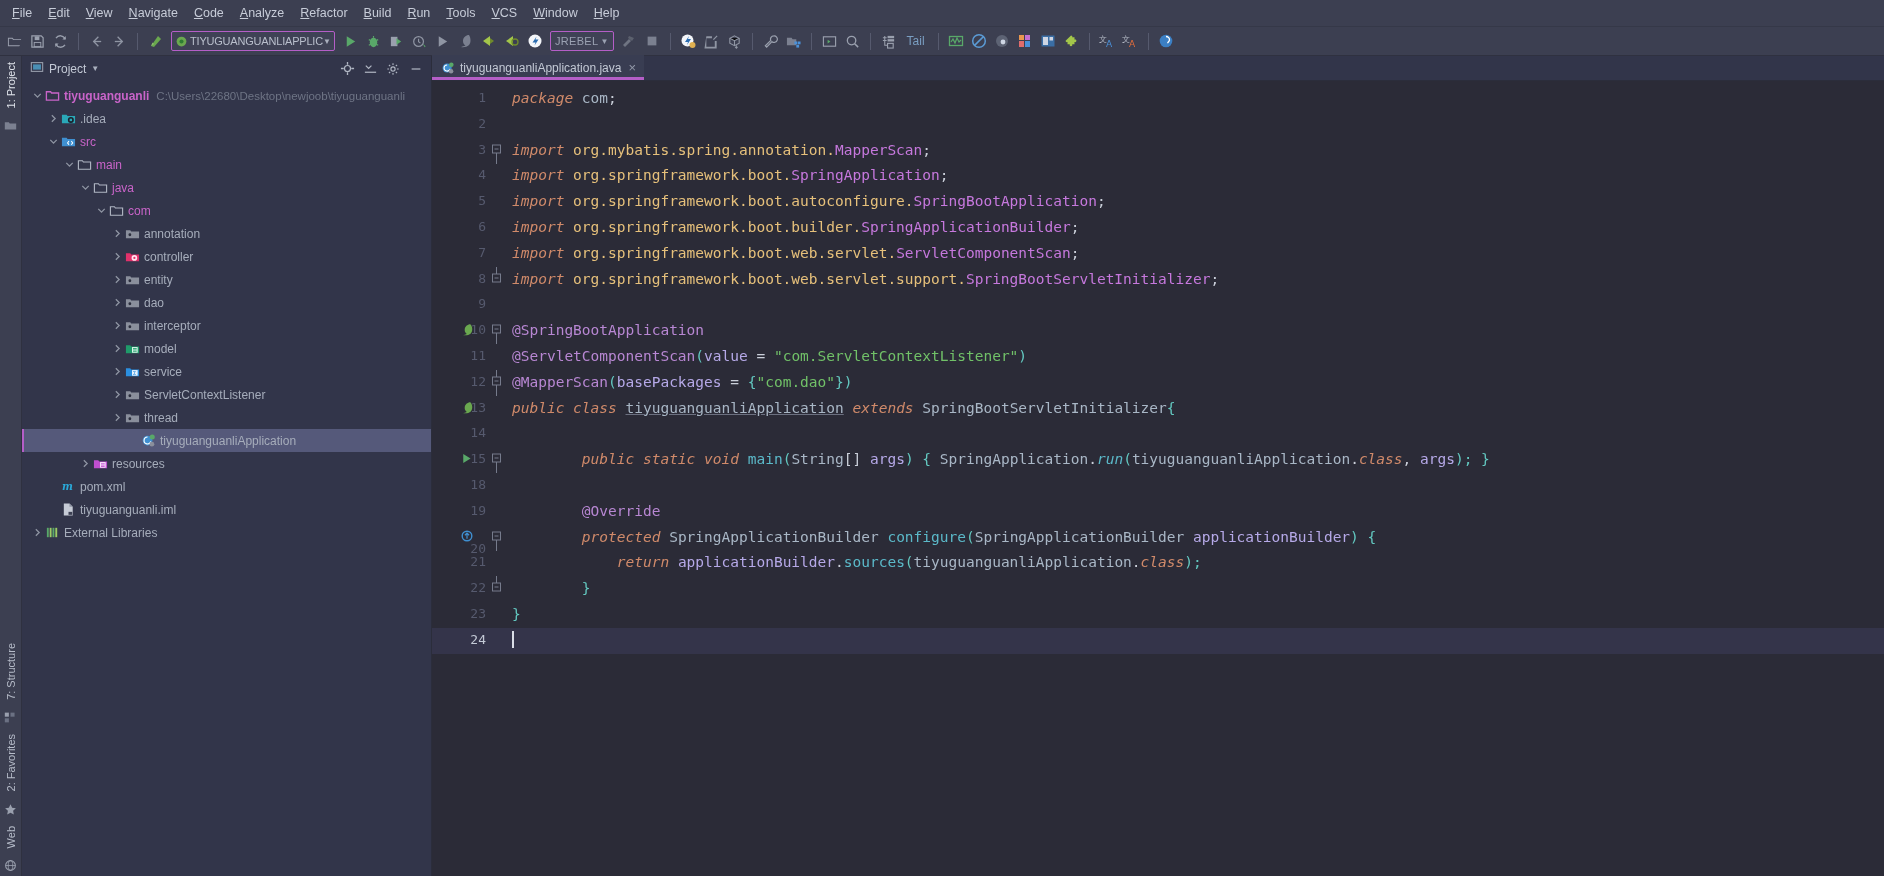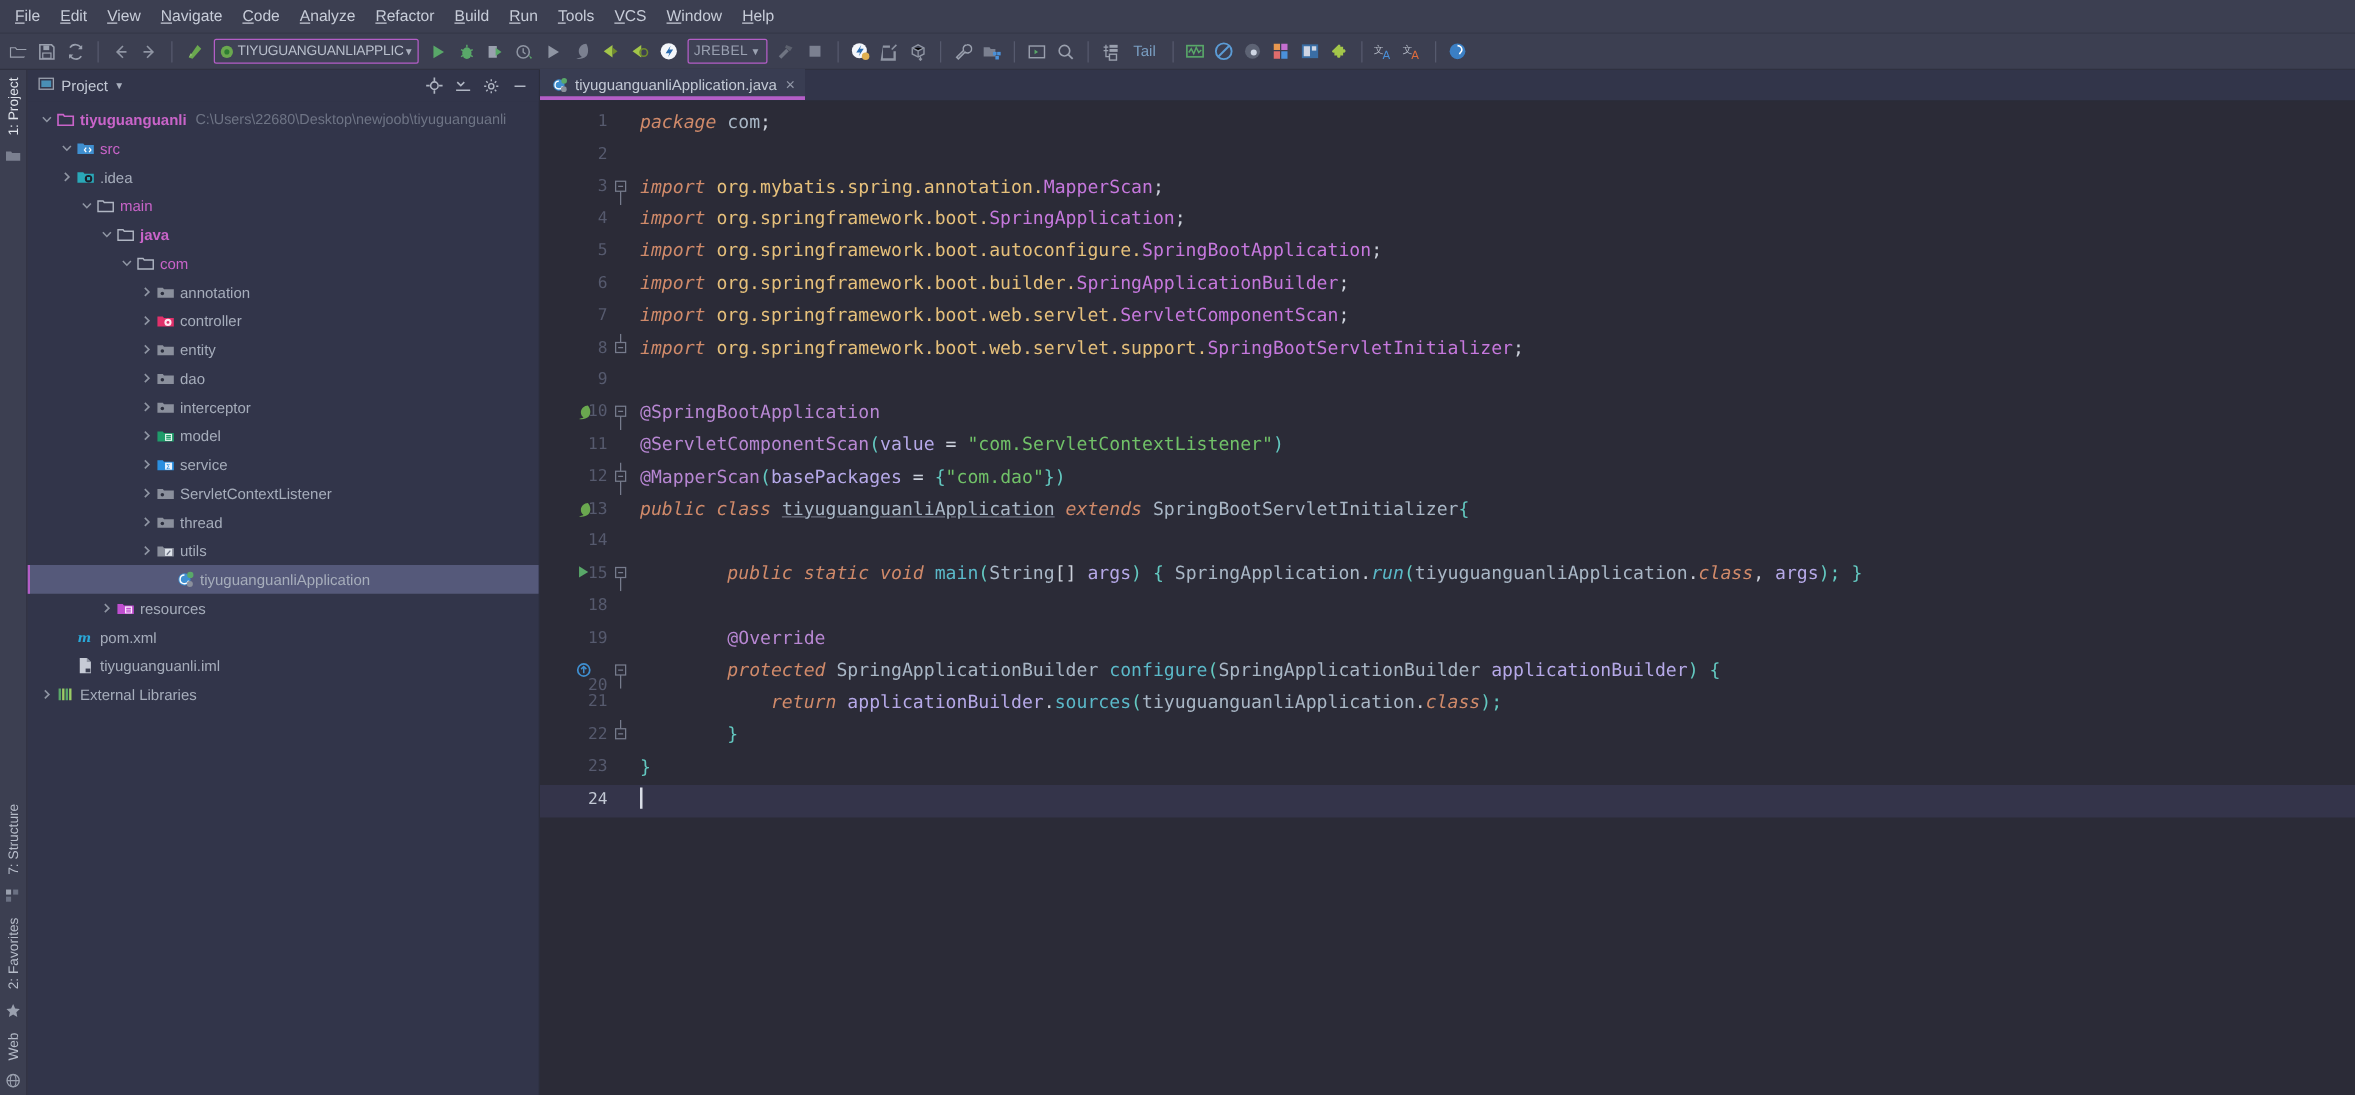--- a/index.html
+++ b/index.html
@@ -531,54 +531,54 @@
             </span>
             <span class="ticon"><svg width="15" height="15" viewBox="0 0 16 16">
                 <path d="M1.5 4h4.5l1 1.3h7.5v7.7h-13z" fill="none" stroke="#c964c9" stroke-width="1.4"></path>
               </svg></span>
             <span class="tlabel bold">tiyuguanguanli</span>
             <span class="tpath">C:\Users\22680\Desktop\newjoob\tiyuguanguanli</span>
           </div>
           <div class="trow" style="padding-left: 26px;">
             <span class="arrow">
               <svg width="11" height="11" viewBox="0 0 12 12">
-                <path d="M2.5 4.2L6 7.8l3.5-3.6" fill="none" stroke="#8f95a3" stroke-width="1.4"></path>
-              </svg>
-            </span>
-            <span class="ticon"><svg width="15" height="15" viewBox="0 0 16 16">
-                <path d="M1 4h5l1 1.3h8V13H1z" fill="#3f8fd0"></path>
-                <path d="M8.5 7.5L7 9.5l1.5 2M11 7.5l1.5 2-1.5 2" fill="none" stroke="#fff" stroke-width="1.1"></path>
-              </svg></span>
-            <span class="tlabel pink">src</span>
-          </div>
-          <div class="trow" style="padding-left: 26px;">
-            <span class="arrow">
-              <svg width="11" height="11" viewBox="0 0 12 12">
                 <path d="M4.2 2.5L7.8 6l-3.6 3.5" fill="none" stroke="#8f95a3" stroke-width="1.4"></path>
               </svg>
             </span>
             <span class="ticon"><svg width="15" height="15" viewBox="0 0 16 16">
                 <path d="M1 4h5l1 1.3h8V13H1z" fill="#2aa8b8"></path>
                 <circle cx="10.5" cy="9.5" r="3.2" fill="#1c1f2b"></circle>
                 <path d="M9.2 8.2h2.6v2.6H9.2z" fill="#2aa8b8"></path>
               </svg></span>
             <span class="tlabel">.idea</span>
           </div>
+          <div class="trow" style="padding-left: 26px;">
+            <span class="arrow">
+              <svg width="11" height="11" viewBox="0 0 12 12">
+                <path d="M2.5 4.2L6 7.8l3.5-3.6" fill="none" stroke="#8f95a3" stroke-width="1.4"></path>
+              </svg>
+            </span>
+            <span class="ticon"><svg width="15" height="15" viewBox="0 0 16 16">
+                <path d="M1 4h5l1 1.3h8V13H1z" fill="#3f8fd0"></path>
+                <path d="M8.5 7.5L7 9.5l1.5 2M11 7.5l1.5 2-1.5 2" fill="none" stroke="#fff" stroke-width="1.1"></path>
+              </svg></span>
+            <span class="tlabel pink">src</span>
+          </div>
           <div class="trow" style="padding-left: 42px;">
             <span class="arrow">
               <svg width="11" height="11" viewBox="0 0 12 12">
                 <path d="M2.5 4.2L6 7.8l3.5-3.6" fill="none" stroke="#8f95a3" stroke-width="1.4"></path>
               </svg>
             </span>
             <span class="ticon"><svg width="15" height="15" viewBox="0 0 16 16">
                 <path d="M1.5 4h4.3l1 1.3h7.7V13h-13z" fill="none" stroke="#b0b6c3" stroke-width="1.2"></path>
               </svg></span>
             <span class="tlabel pink">main</span>
           </div>
-          <div class="trow" style="padding-left: 58px; font-weight: bold;">
+          <div class="trow" style="padding-left: 58px;">
             <span class="arrow">
               <svg width="11" height="11" viewBox="0 0 12 12">
                 <path d="M2.5 4.2L6 7.8l3.5-3.6" fill="none" stroke="#8f95a3" stroke-width="1.4"></path>
               </svg>
             </span>
             <span class="ticon"><svg width="15" height="15" viewBox="0 0 16 16">
                 <path d="M1.5 4h4.3l1 1.3h7.7V13h-13z" fill="none" stroke="#b0b6c3" stroke-width="1.2"></path>
               </svg></span>
             <span class="tlabel pink">java</span>
           </div>
@@ -696,33 +696,20 @@
             <span class="arrow">
               <svg width="11" height="11" viewBox="0 0 12 12">
                 <path d="M4.2 2.5L7.8 6l-3.6 3.5" fill="none" stroke="#8f95a3" stroke-width="1.4"></path>
               </svg>
             </span>
             <span class="ticon"><svg width="15" height="15" viewBox="0 0 16 16">
                 <path d="M1 4.5h4.6l1 1.3H15V13H1z" fill="#8a8f9c"></path>
                 <circle cx="5.2" cy="9.3" r="1.5" fill="#2b2e3d"></circle>
               </svg></span>
             <span class="tlabel">thread</span>
-          </div>
-          <div class="trow" style="padding-left: 90px;">
-            <span class="arrow">
-              <svg width="11" height="11" viewBox="0 0 12 12">
-                <path d="M4.2 2.5L7.8 6l-3.6 3.5" fill="none" stroke="#8f95a3" stroke-width="1.4"></path>
-              </svg>
-            </span>
-            <span class="ticon"><svg width="15" height="15" viewBox="0 0 16 16">
-                <path d="M1 4.5h4.6l1 1.3H15V13H1z" fill="#8a8f9c"></path>
-                <rect x="7.5" y="6.5" width="6" height="6" fill="#dfe4ec"></rect>
-                <path d="M9 11.5l3-3.5" stroke="#6b7183" stroke-width="1.1"></path>
-              </svg></span>
-            <span class="tlabel">utils</span>
           </div>
           <div class="trow selected" style="padding-left: 106px;">
             <span class="arrow"></span>
             <span class="ticon"><svg width="15" height="15" viewBox="0 0 16 16">
                 <circle cx="7" cy="8" r="5.2" fill="#3f8fd0"></circle>
                 <path d="M7 4.3a3.7 3.7 0 1 0 3.5 4.8" fill="none" stroke="#fff" stroke-width="1.2"></path>
                 <circle cx="12" cy="4.2" r="2.7" fill="#59a869"></circle>
                 <circle cx="11.6" cy="11.9" r="2.6" fill="#8a8f9c"></circle>
               </svg></span>
             <span class="tlabel">tiyuguanguanliApplication</span>

